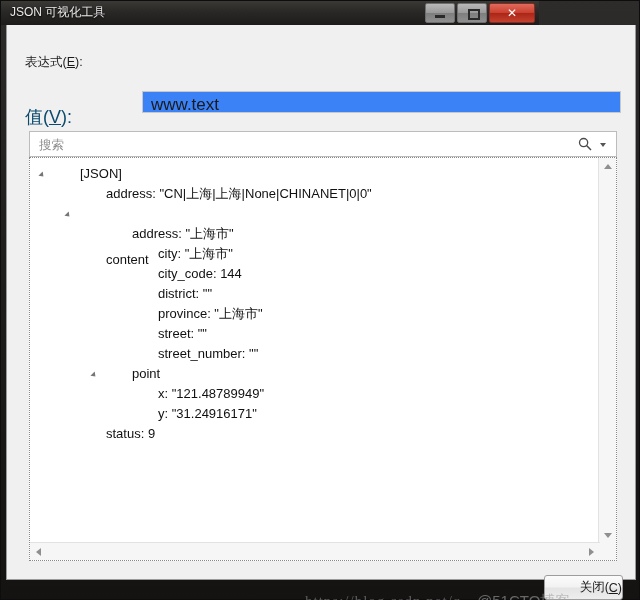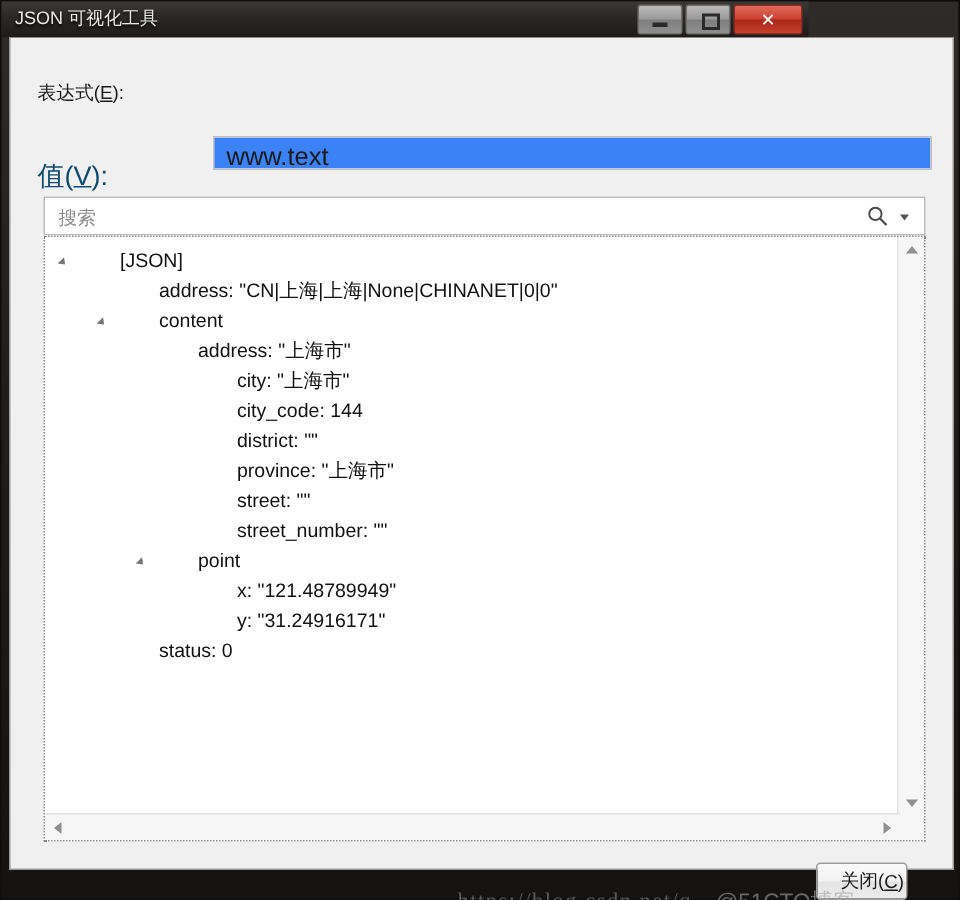--- a/index.html
+++ b/index.html
@@ -225,30 +225,30 @@
   .sb-right {
     right: 6px; top: 5px;
     border-top: 4px solid transparent;
     border-bottom: 4px solid transparent;
     border-left: 5px solid #8f8f8f;
   }
   
   .close-button {
     position: absolute;
     left: 537px; top: 550px;
-    width: 61px; height: 25px;
+    width: 79px; height: 25px;
     background: linear-gradient(180deg,#fbfbfb 0%,#f2f2f2 48%,#e4e4e4 52%,#ededed 100%);
     border: 1px solid #9d9d9d;
     border-radius: 3px;
     box-sizing: border-box;
     font-size: 12.5px;
     color: #1a1a1a;
     display: flex;
     align-items: center;
-    justify-content: center;
+    justify-content: flex-end;
     padding-left: 14px;
   }
   .watermark {
     position: absolute;
     left: 298px; top: 568px;
     font-family: "Liberation Serif", "DejaVu Serif", serif;
     font-size: 15px;
     color: rgba(150,150,150,0.55);
     letter-spacing: 1px;
     white-space: nowrap;
@@ -307,21 +307,21 @@
       <div class="tree-content" id="tree-content">
           <div class="tree-row">
             <span class="tw" style="left: 10px;"></span>
             <span class="tree-label" style="left: 26px;">[JSON]</span>
           </div>
           <div class="tree-row">
             <span class="tree-label" style="left: 52px;">address: "CN|上海|上海|None|CHINANET|0|0"</span>
           </div>
           <div class="tree-row">
             <span class="tw" style="left: 36px;"></span>
-            <span class="tree-label" style="left: 52px;">content</span>
+            <span class="tree-label" style="left: 52px; margin-top: 46px;">content</span>
           </div>
           <div class="tree-row">
             <span class="tree-label" style="left: 78px;">address: "上海市"</span>
           </div>
           <div class="tree-row">
             <span class="tree-label" style="left: 104px;">city: "上海市"</span>
           </div>
           <div class="tree-row">
             <span class="tree-label" style="left: 104px;">city_code: 144</span>
           </div>
@@ -341,21 +341,21 @@
             <span class="tw" style="left: 62px;"></span>
             <span class="tree-label" style="left: 78px;">point</span>
           </div>
           <div class="tree-row">
             <span class="tree-label" style="left: 104px;">x: "121.48789949"</span>
           </div>
           <div class="tree-row">
             <span class="tree-label" style="left: 104px;">y: "31.24916171"</span>
           </div>
           <div class="tree-row">
-            <span class="tree-label" style="left: 52px;">status: 0</span>
+            <span class="tree-label" style="left: 52px;">status: 9</span>
           </div>
         </div>
 
       <div class="vscroll">
         <div class="sb-arrow sb-up"></div>
         <div class="sb-arrow sb-down"></div>
       </div>
       <div class="hscroll">
         <div class="sb-arrow sb-left"></div>
         <div class="sb-arrow sb-right"></div>

